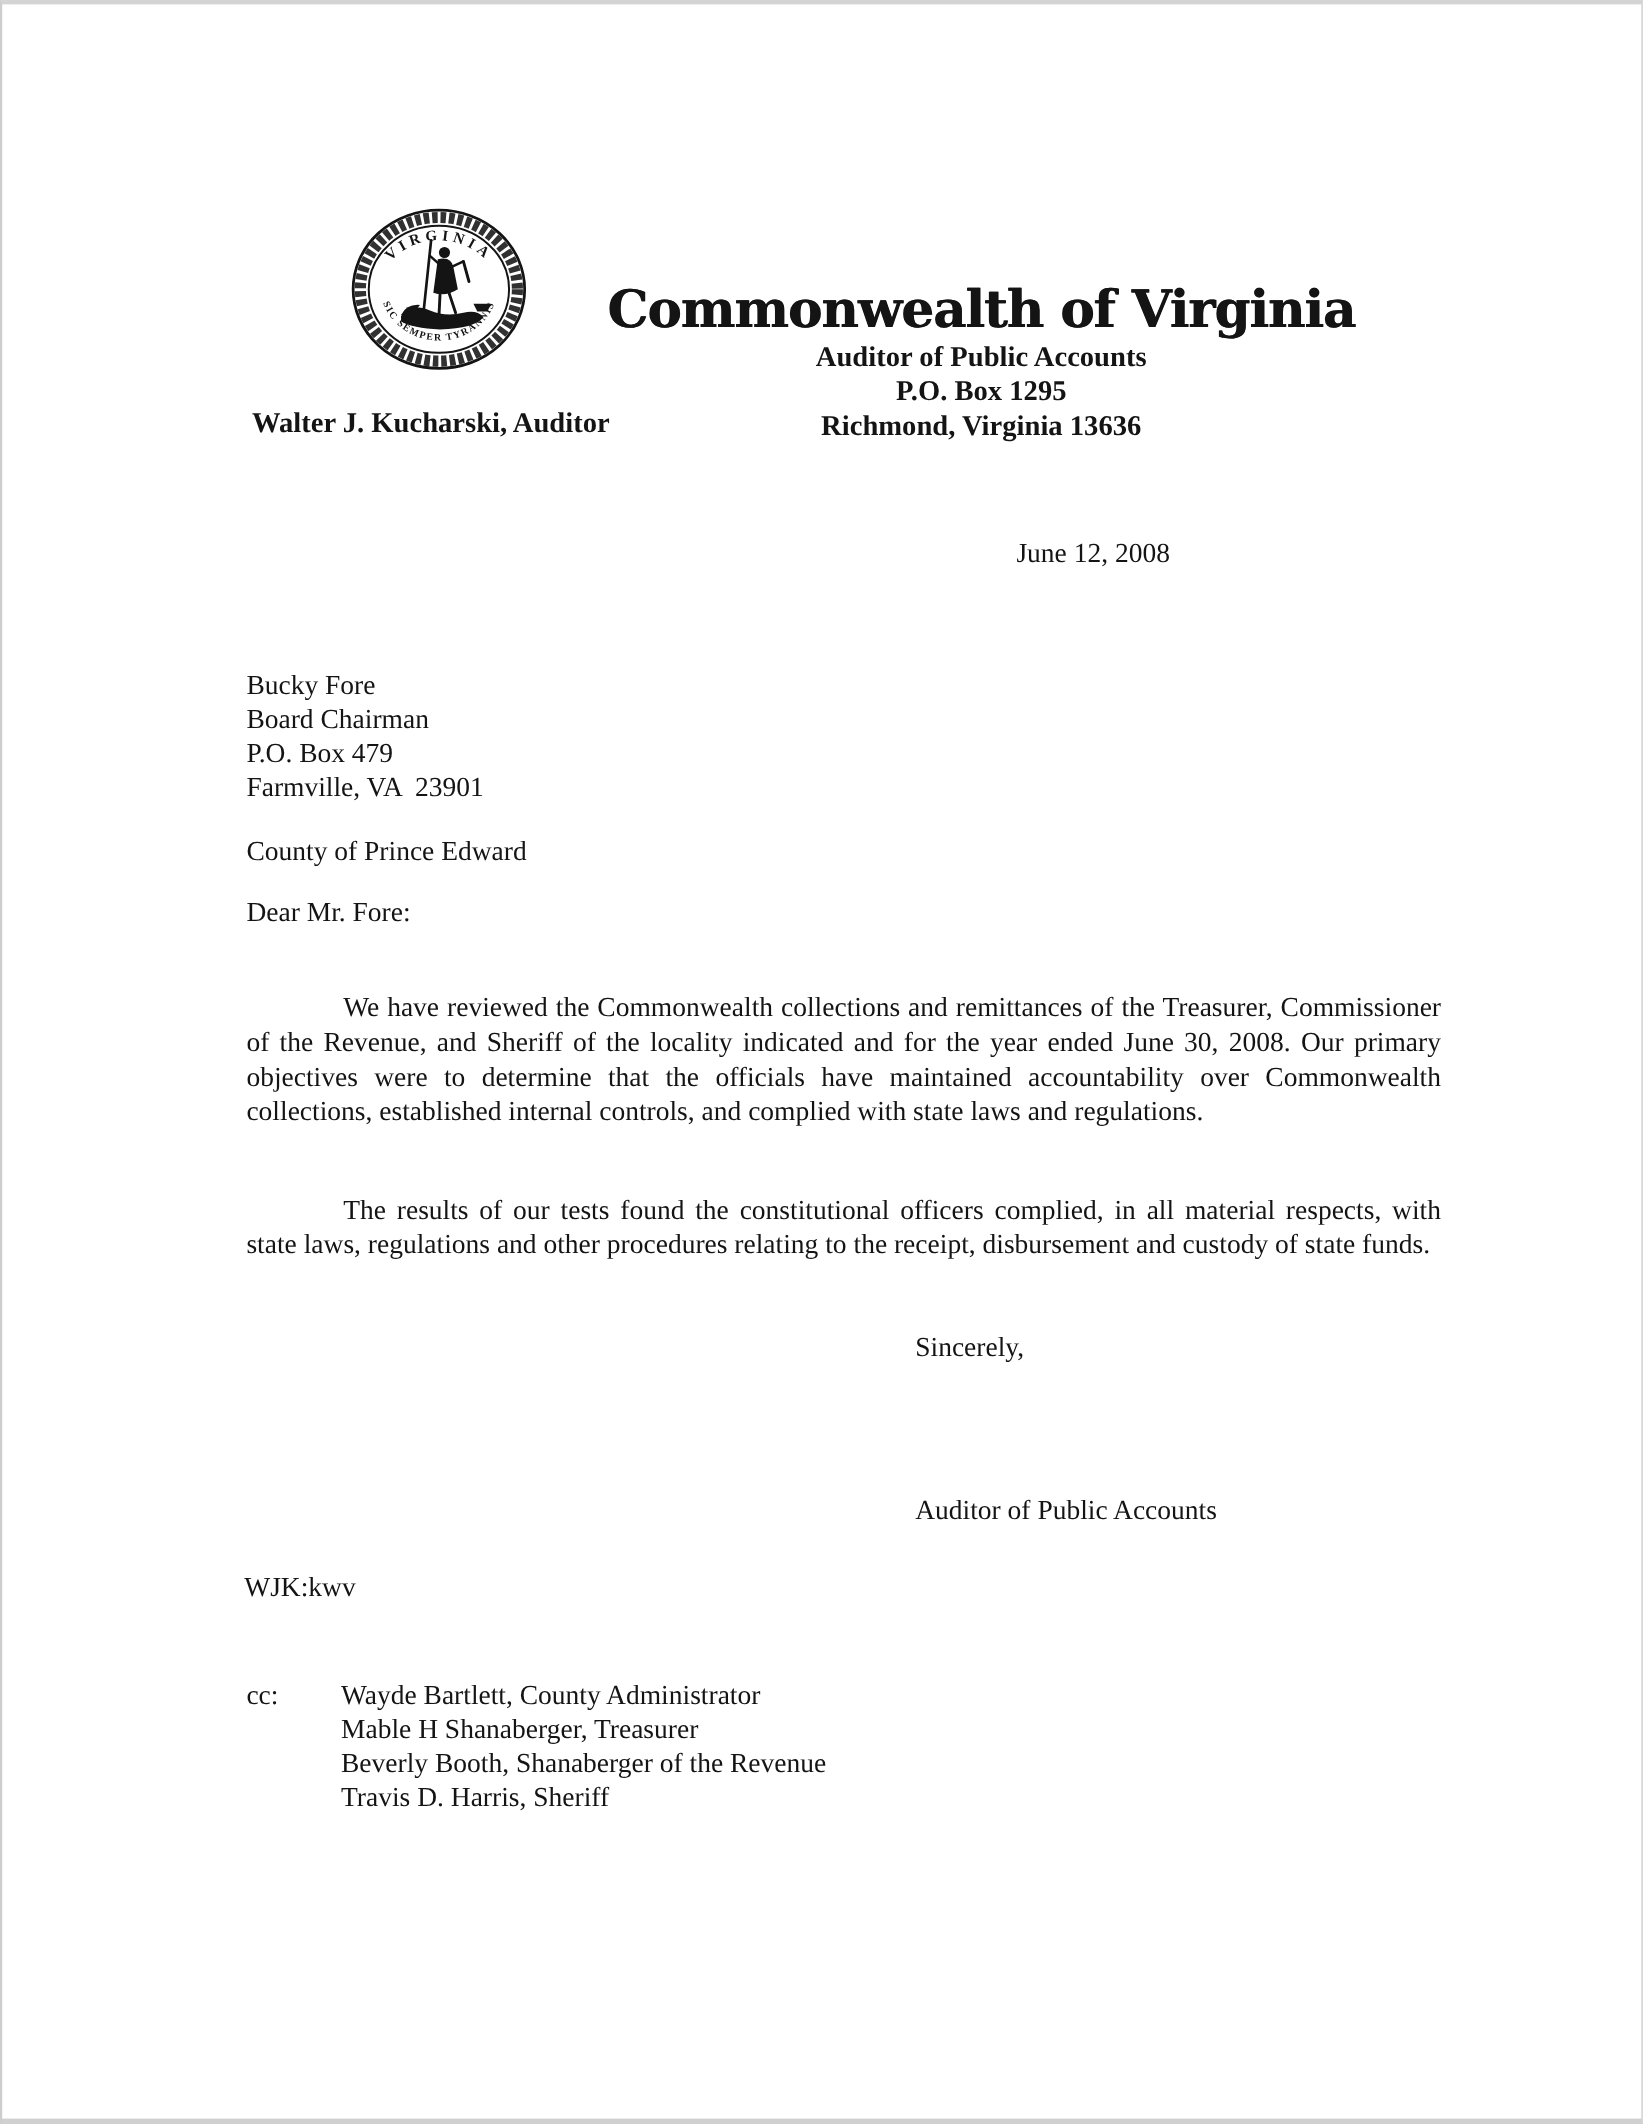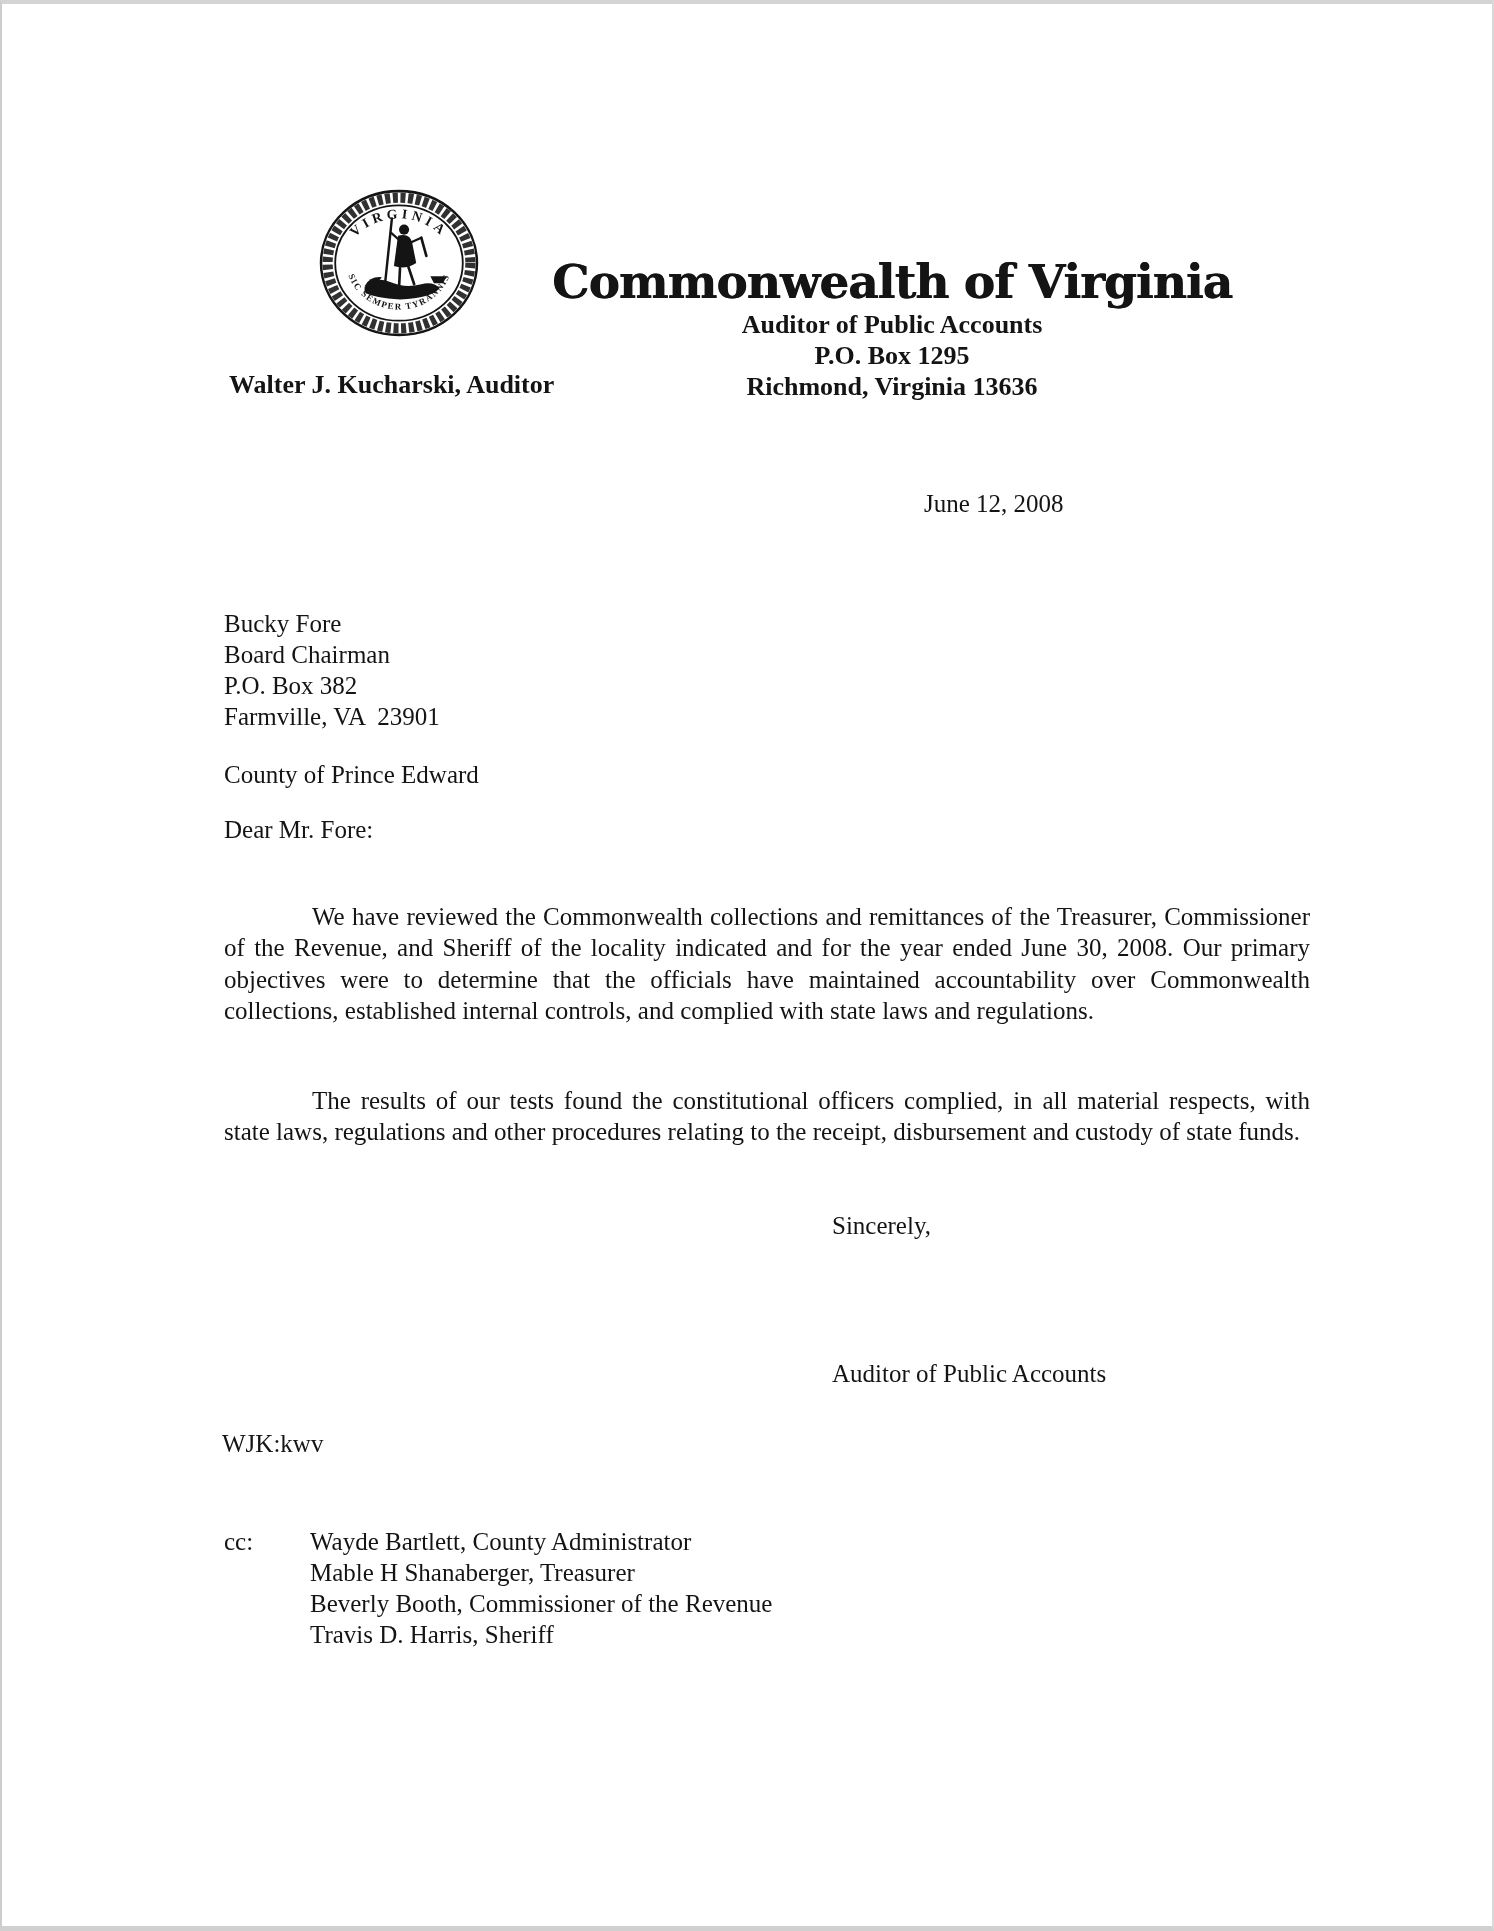--- a/index.html
+++ b/index.html
@@ -103,21 +103,21 @@
     <div>Richmond, Virginia 13636</div>
   </div>
 
   <div class="abs auditor-name">Walter J. Kucharski, Auditor</div>
 
   <div class="abs body-text date-line">June 12, 2008</div>
 
   <div class="abs body-text recipient">
     <div class="addr-line">Bucky Fore</div>
     <div class="addr-line">Board Chairman</div>
-    <div class="addr-line">P.O. Box 382</div>
+    <div class="addr-line">P.O. Box 479</div>
     <div class="addr-line">Farmville, VA  23901</div>
   </div>
 
   <div class="abs body-text locality">County of Prince Edward</div>
 
   <div class="abs body-text salutation">Dear Mr. Fore:</div>
 
   <p class="abs body-text para para1">We have reviewed the Commonwealth collections and remittances of the Treasurer, Commissioner of the Revenue, and Sheriff of the locality indicated and for the year ended June 30, 2008.  Our primary objectives were to determine that the officials have maintained accountability over Commonwealth collections, established internal controls, and complied with state laws and regulations.</p>
 
   <p class="abs body-text para para2">The results of our tests found the constitutional officers complied, in all material respects, with state laws, regulations and other procedures relating to the receipt, disbursement and custody of state funds.</p>
@@ -127,19 +127,19 @@
   <div class="abs body-text sig-title">Auditor of Public Accounts</div>
 
   <div class="abs body-text initials">WJK:kwv</div>
 
   <div class="abs body-text cc-block">
     <div class="cc-row">
       <div class="cc-label">cc:</div>
       <div class="cc-items">
         <div>Wayde Bartlett, County Administrator</div>
         <div>Mable H Shanaberger, Treasurer</div>
-        <div>Beverly Booth, Commissioner of the Revenue</div>
+        <div>Beverly Booth, Shanaberger of the Revenue</div>
         <div>Travis D. Harris, Sheriff</div>
       </div>
     </div>
   </div>
 
 </div>
 
 </body></html>

